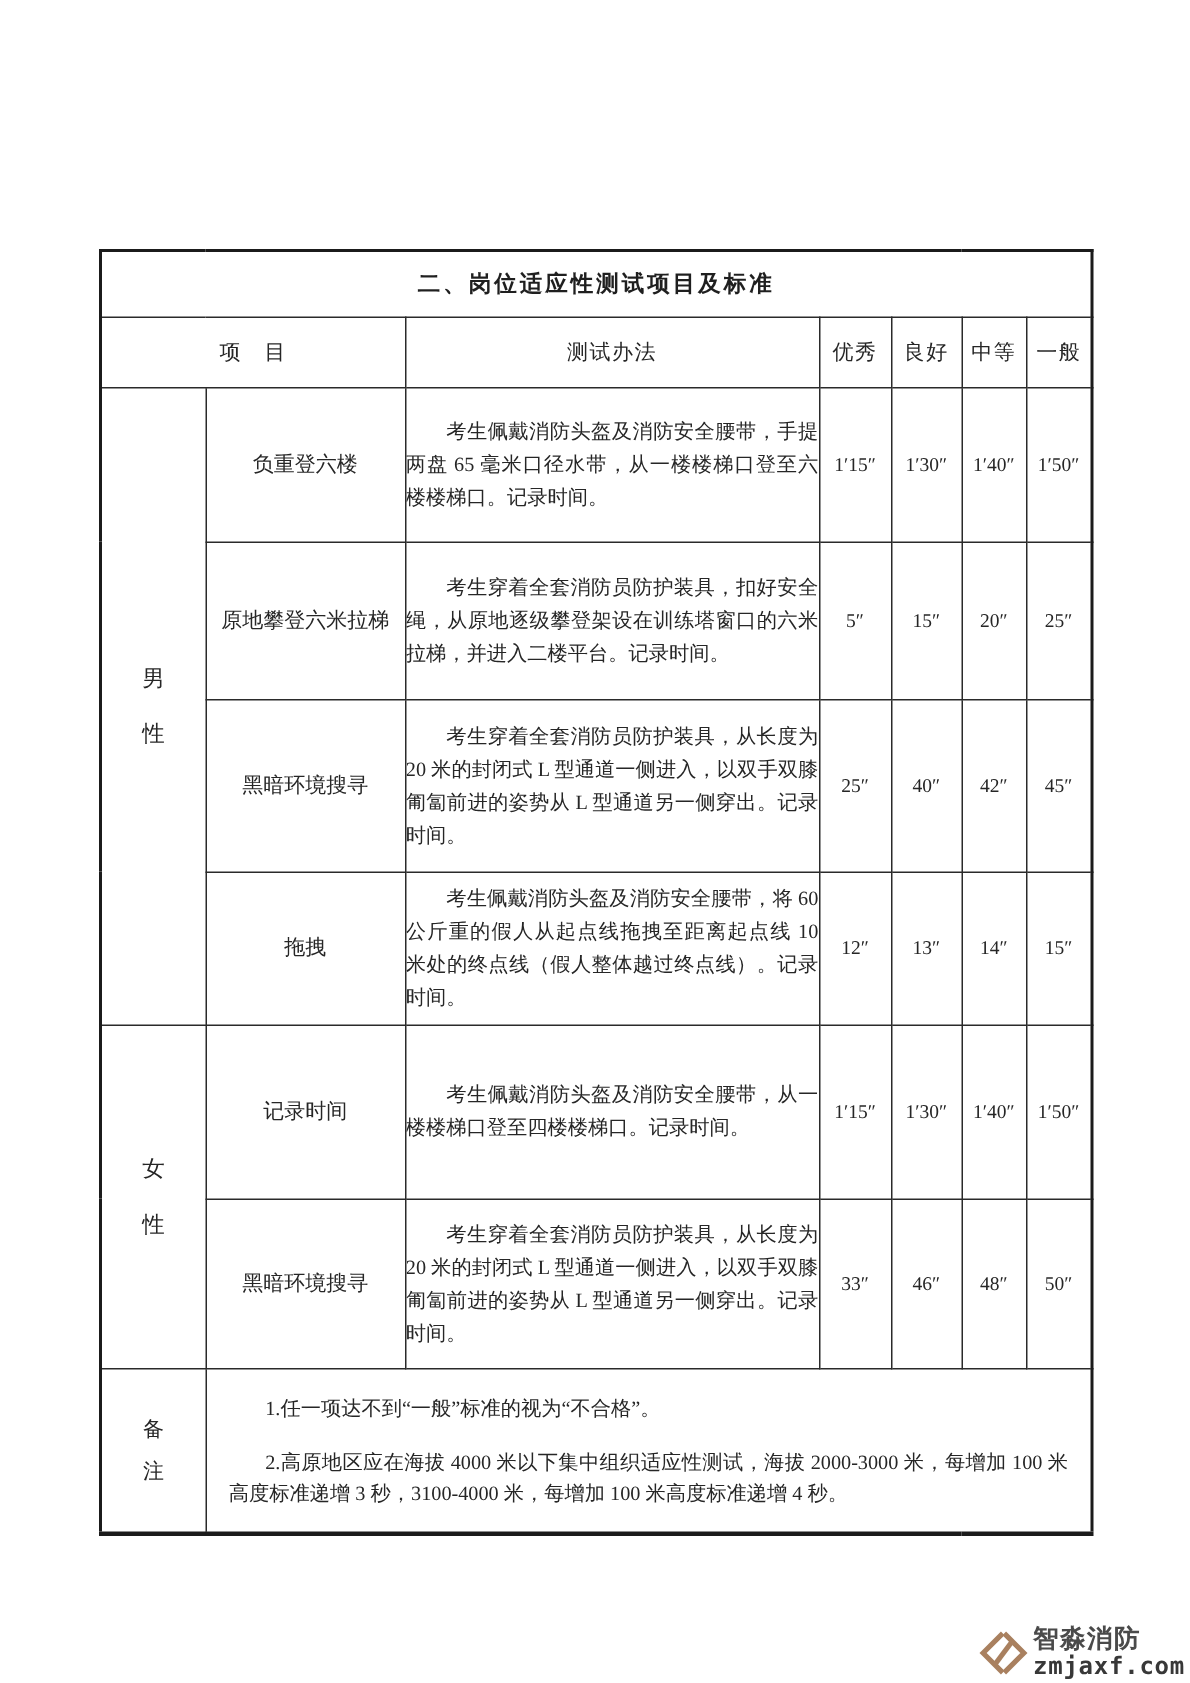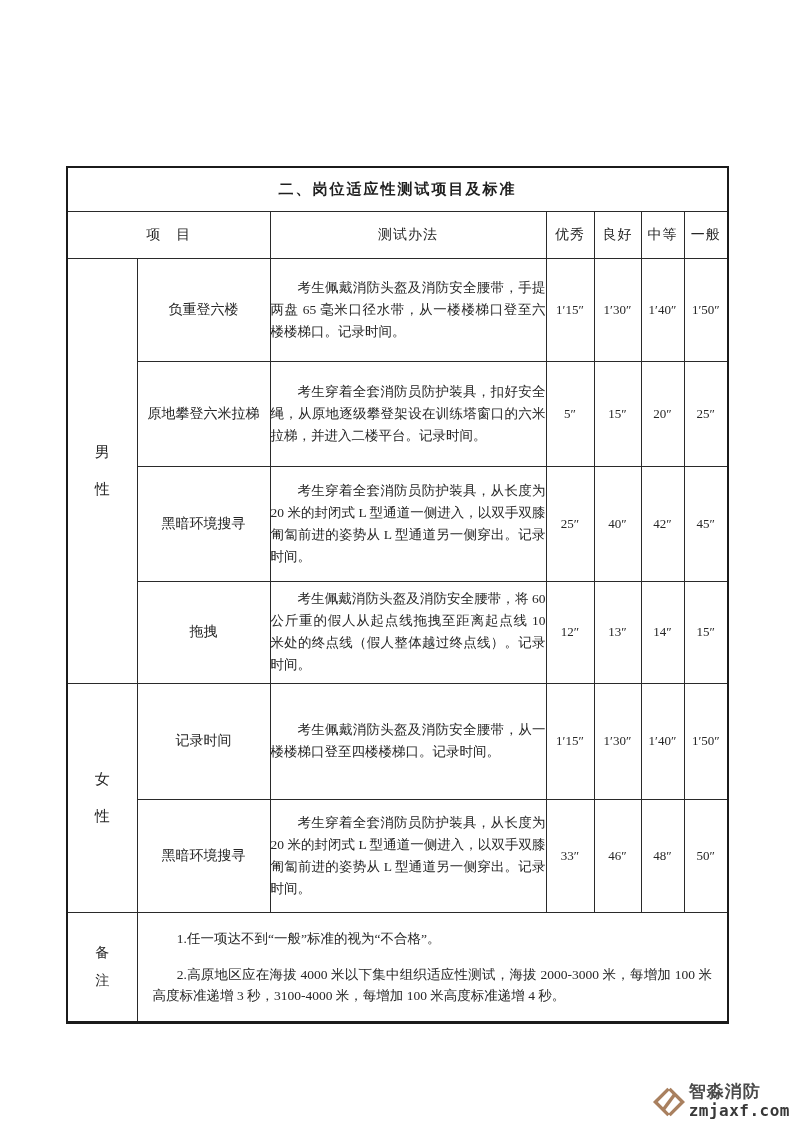--- a/index.html
+++ b/index.html
@@ -89,21 +89,21 @@
 
   .watermark {
     position:absolute;
     right:3px; bottom:3px;
     display:flex;
     align-items:center;
     gap:3px;
   }
   .wm-text { display:flex; flex-direction:column; line-height:1; }
   .wm-brand {
-    font-family:Liberation Mono, monospace;
+    font-family:Liberation Serif, serif;
     font-weight:600;
     font-size:17px;
     color:#4a4a4a;
     letter-spacing:1px;
   }
   .wm-domain {
     font-family:"DejaVu Sans Mono","Liberation Mono",monospace;
     font-weight:bold;
     font-size:16px;
     color:#383838;

